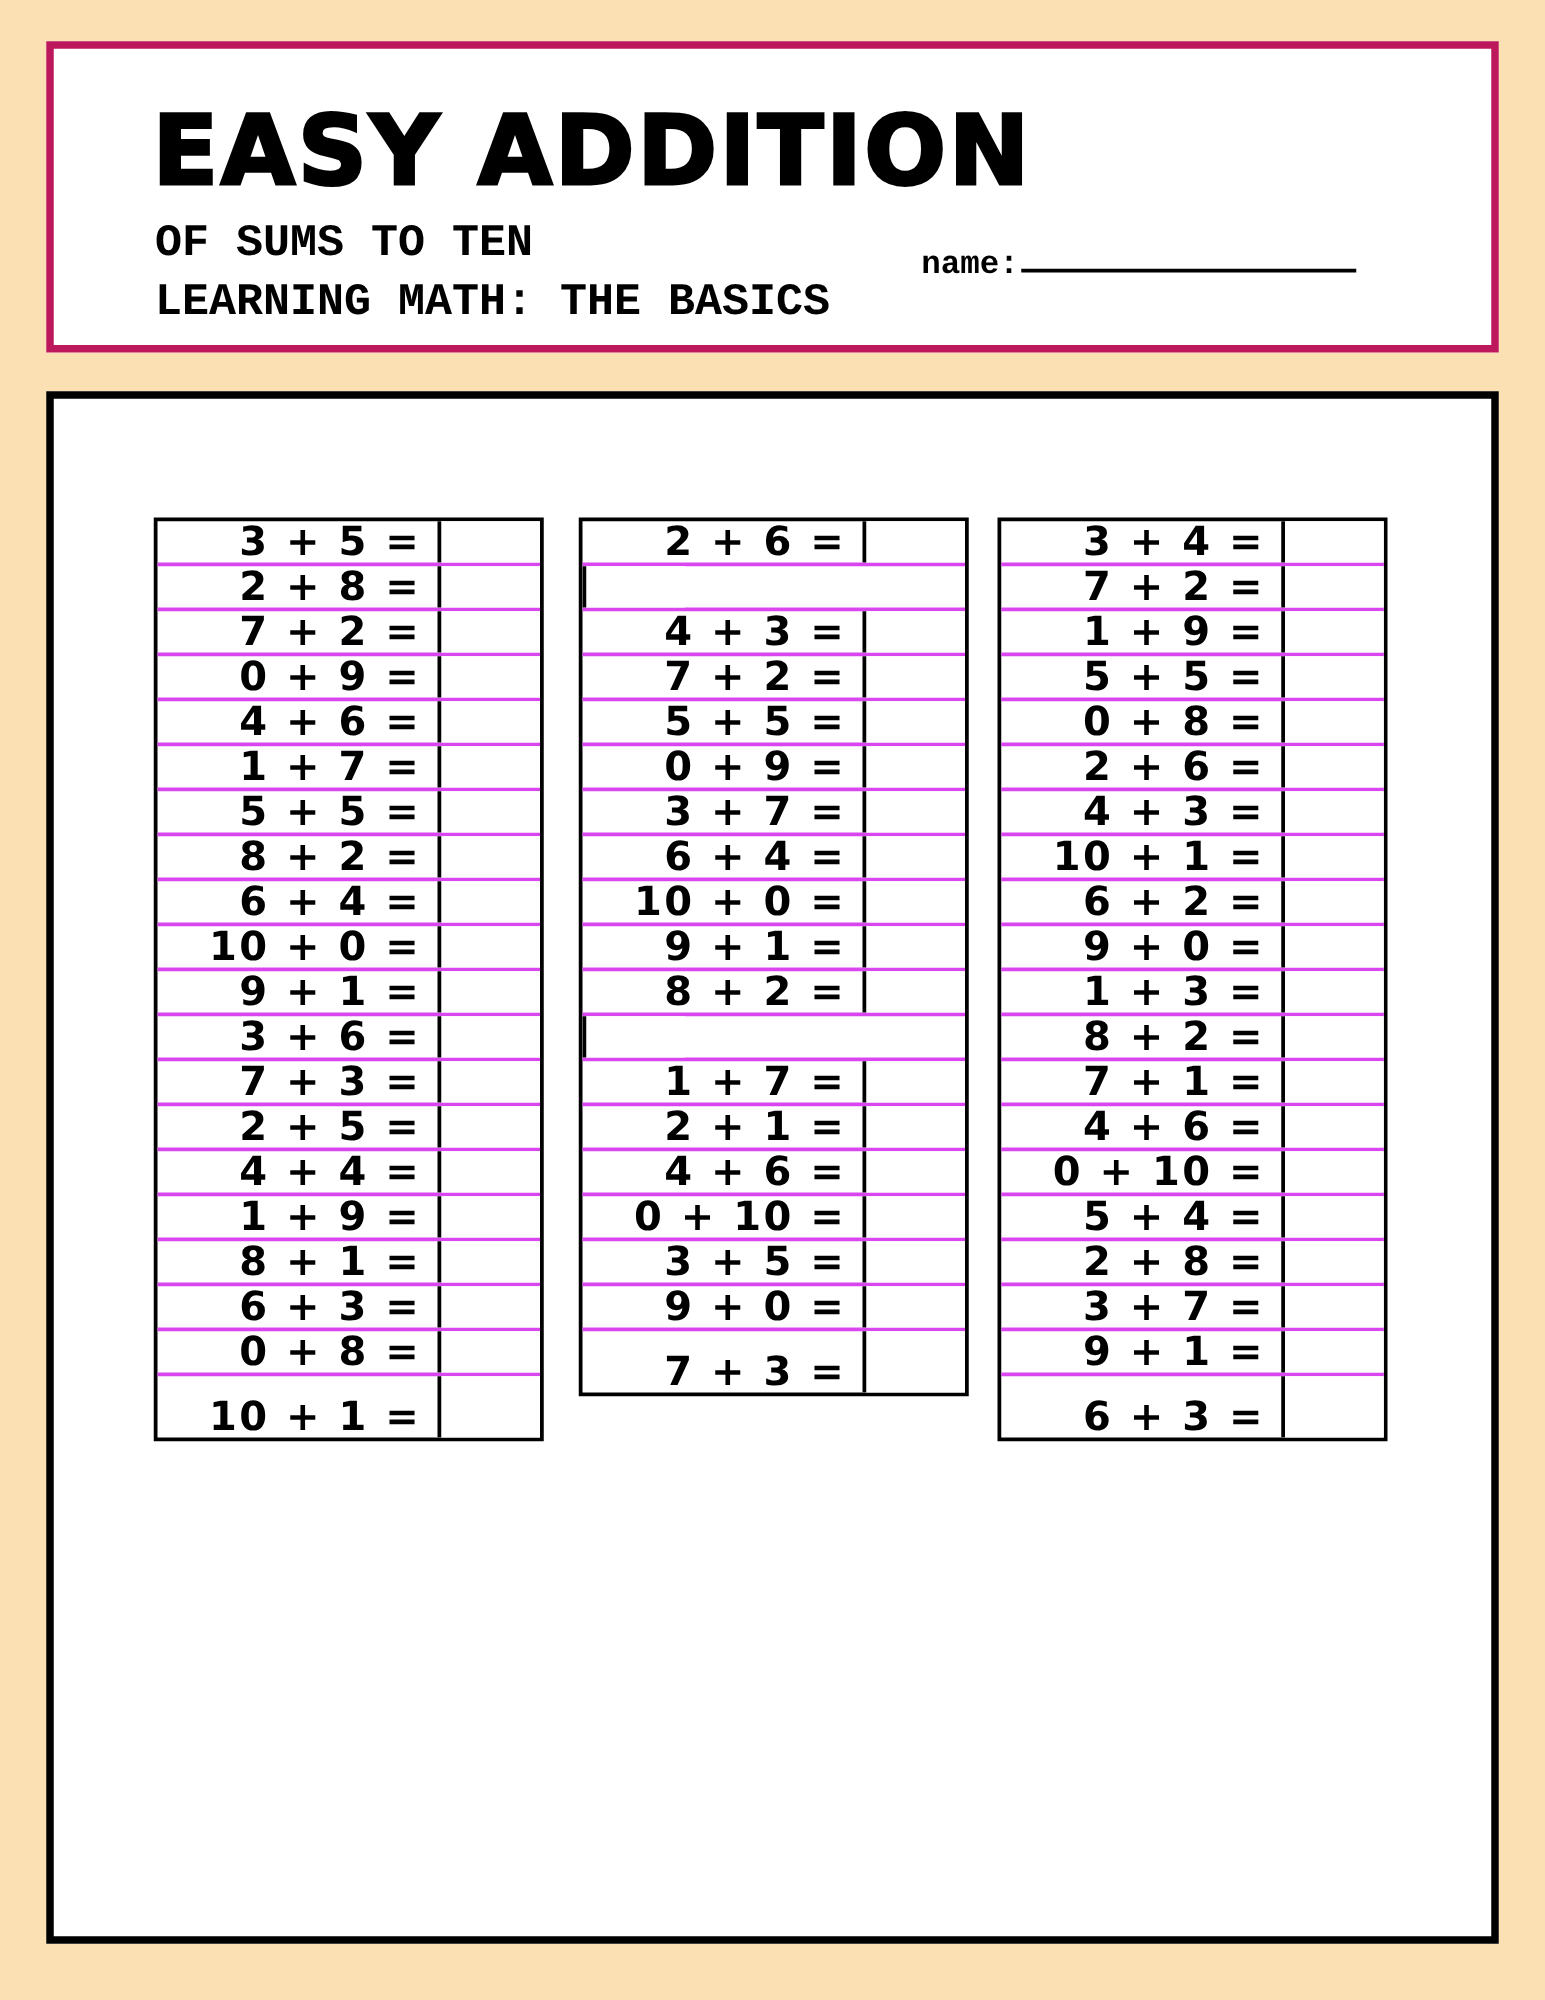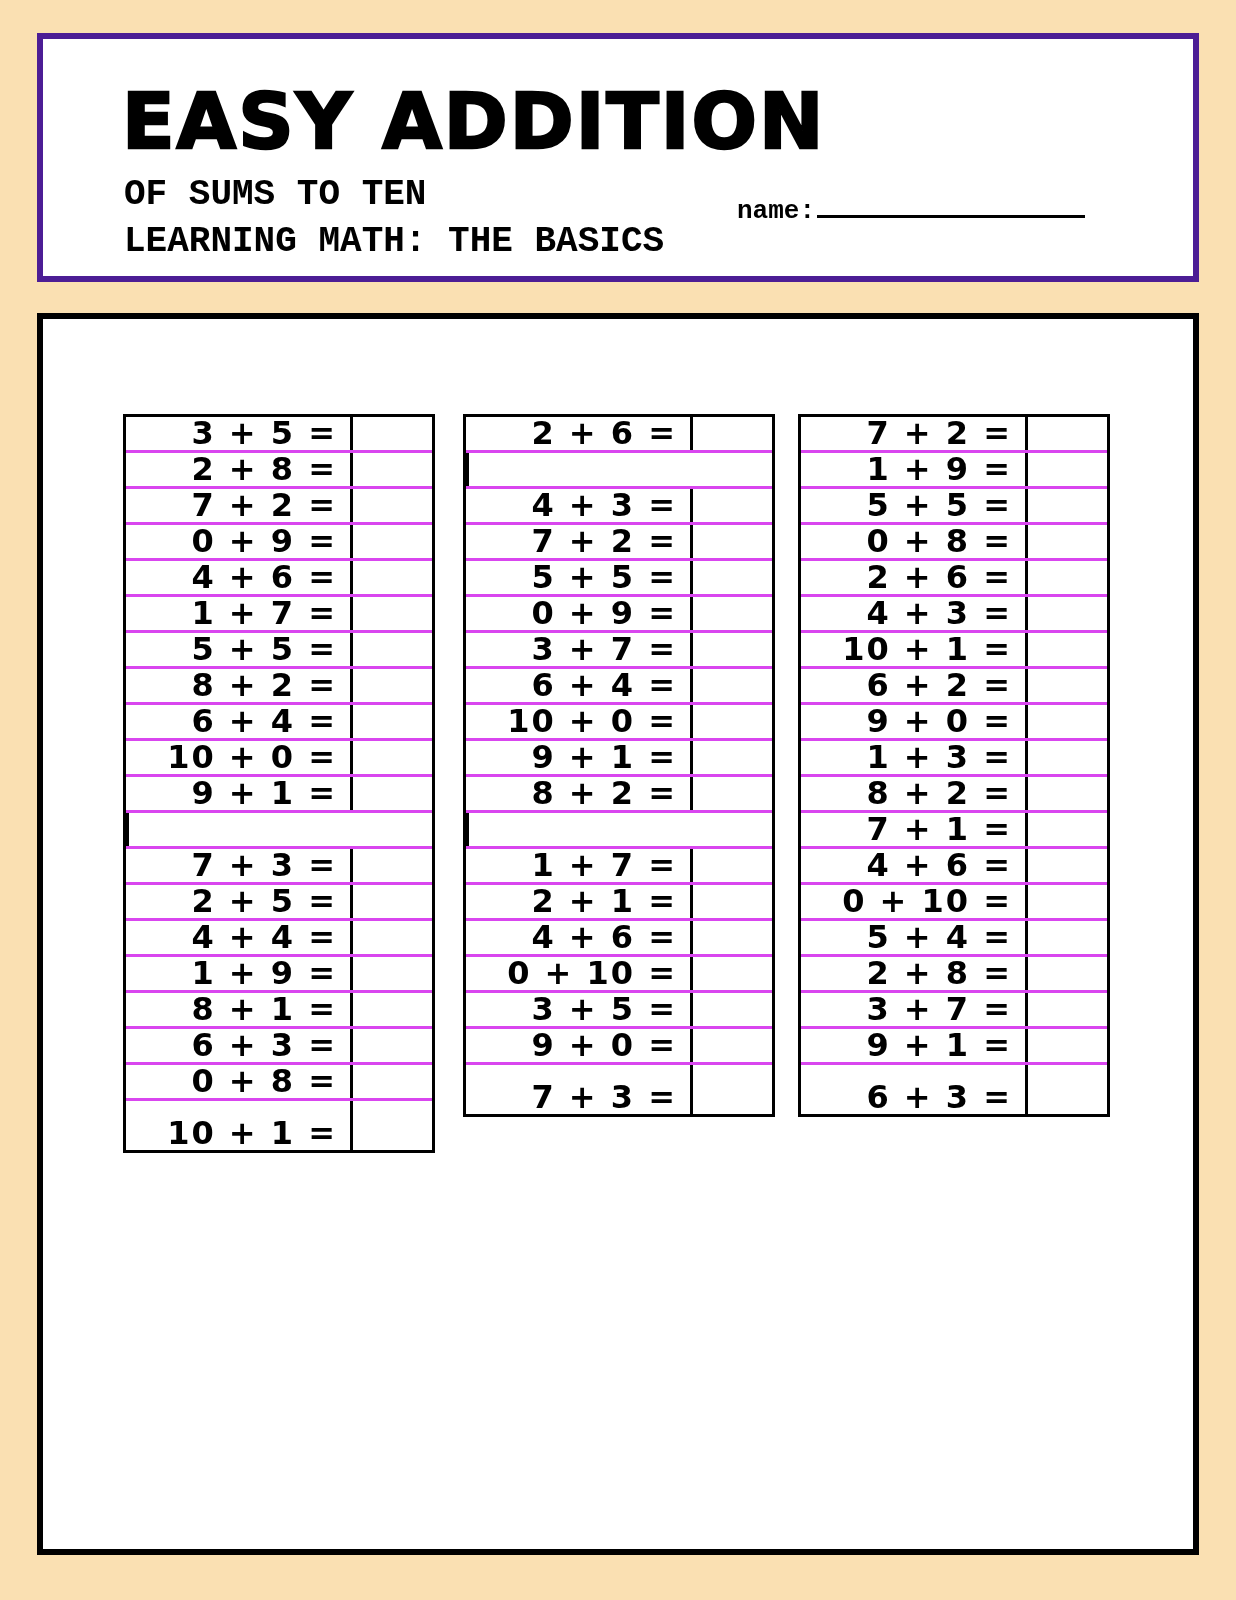--- a/index.html
+++ b/index.html
@@ -8,21 +8,21 @@
     background: #FAE0B2;
     position: relative;
     font-family: "DejaVu Sans", sans-serif;
     color: #000;
   }
 
   .header-box {
     position: absolute; left: 37px; top: 33px;
     width: 1150px; height: 237px;
     background: #ffffff;
-    border: 6px solid #4c1d95;
+    border: 6px solid #be185d;
   }
   .title {
     position: absolute; left: 79px; top: 38px;
     font-family: "DejaVu Sans", sans-serif;
     font-weight: bold;
     font-size: 77px;
     letter-spacing: 2px;
     -webkit-text-stroke: 2.5px #000;
     white-space: nowrap;
   }
@@ -153,20 +153,21 @@
         </div>
         <div class="prow">
           <span class="ptext">10 + 0 =</span>
           <div class="answer"></div>
         </div>
         <div class="prow">
           <span class="ptext">9 + 1 =</span>
           <div class="answer"></div>
         </div>
         <div class="prow">
+          <span class="ptext">3 + 6 =</span>
           <div class="answer"></div>
         </div>
         <div class="prow">
           <span class="ptext">7 + 3 =</span>
           <div class="answer"></div>
         </div>
         <div class="prow">
           <span class="ptext">2 + 5 =</span>
           <div class="answer"></div>
         </div>
@@ -266,20 +267,24 @@
           <span class="ptext">9 + 0 =</span>
           <div class="answer"></div>
         </div>
         <div class="prow">
           <span class="ptext">7 + 3 =</span>
           <div class="answer"></div>
         </div>
       </div>
     <div class="ptable c2">
         <div class="prow">
+          <span class="ptext">3 + 4 =</span>
+          <div class="answer"></div>
+        </div>
+        <div class="prow">
           <span class="ptext">7 + 2 =</span>
           <div class="answer"></div>
         </div>
         <div class="prow">
           <span class="ptext">1 + 9 =</span>
           <div class="answer"></div>
         </div>
         <div class="prow">
           <span class="ptext">5 + 5 =</span>
           <div class="answer"></div>

